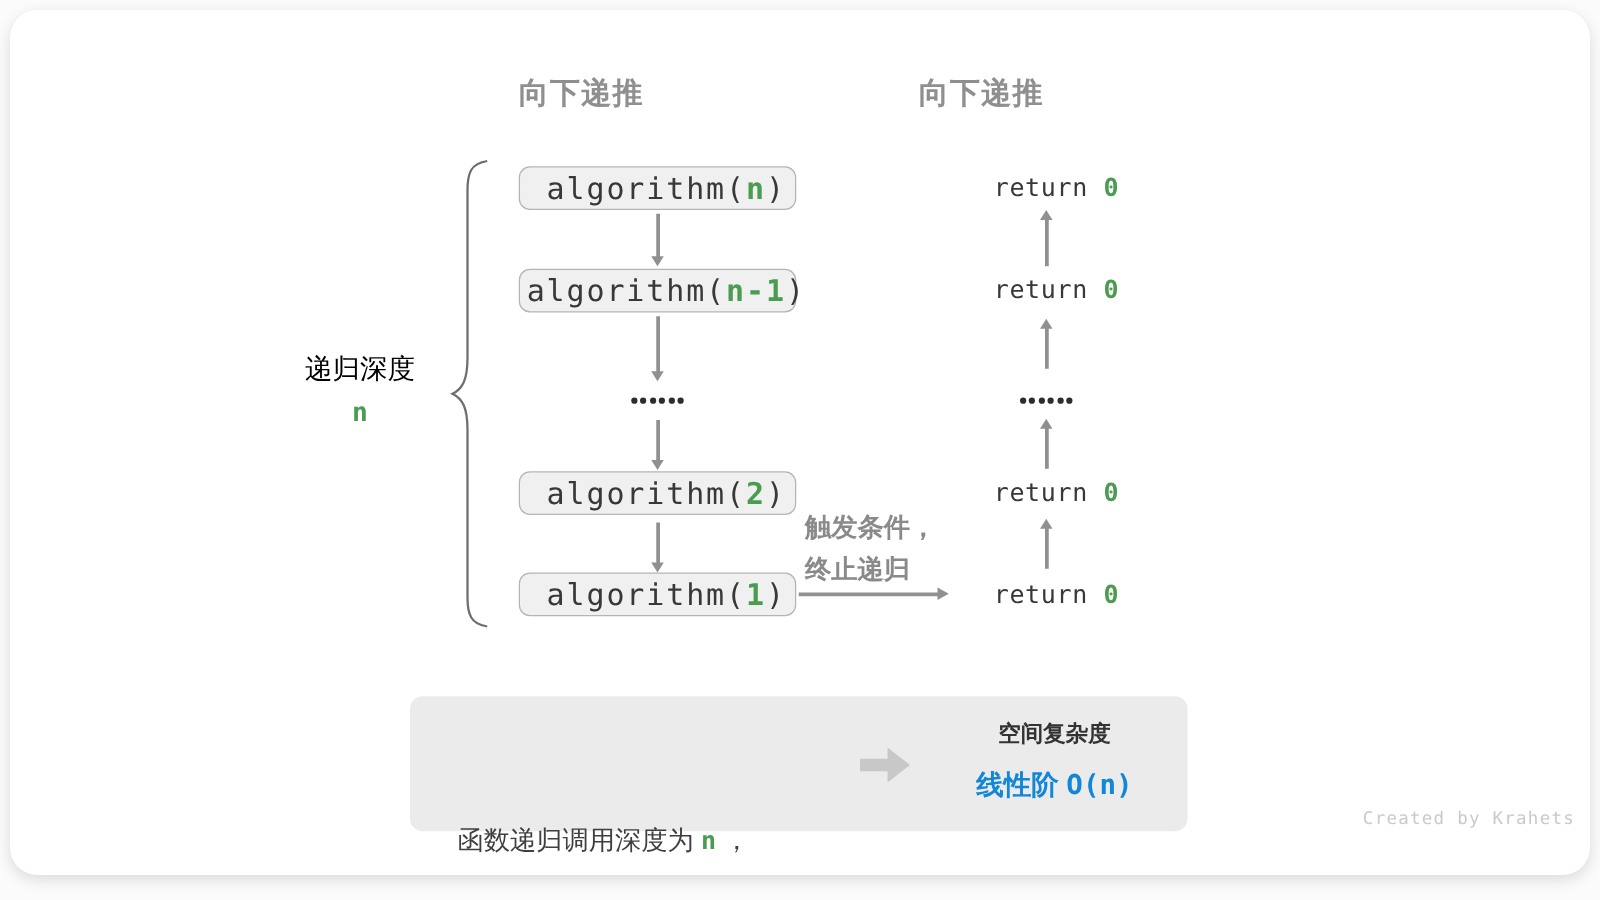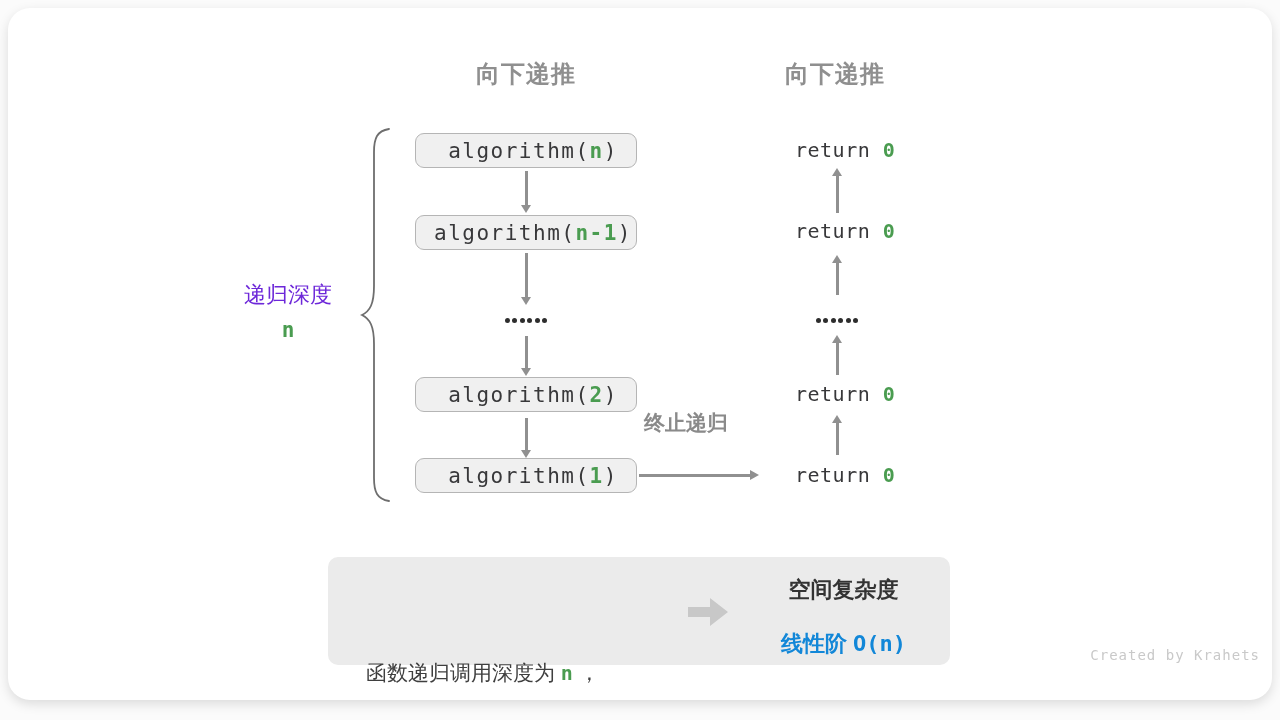--- a/index.html
+++ b/index.html
@@ -5,30 +5,30 @@
   html,body{margin:0;padding:0;background:#fbfbfb;width:1280px;height:720px;overflow:hidden;}
   body{font-family:"Liberation Sans","DejaVu Sans",sans-serif;}
   .card{
     position:absolute;left:8px;top:8px;width:1264px;height:692px;
     background:#ffffff;border-radius:22px;
     box-shadow:0 4px 12px rgba(0,0,0,0.13);
   }
   .abs{position:absolute;}
   
   .col-header{
-    font-size:24px;font-weight:bold;color:#8f8f8f;text-align:center;
+    font-size:24px;font-weight:bold;color:#8f8f8f;
     letter-spacing:1px;
   }
   
   .call-box{
     left:407px;width:222px;height:35px;
     background:#f0f0f0;border:1.5px solid #b5b5b5;border-radius:9px;
     display:flex;align-items:center;justify-content:center;
     font-family:"DejaVu Sans Mono","Liberation Mono",monospace;
-    font-size:21px;color:#38383a;letter-spacing:1.5px;white-space:pre;
+    font-size:24px;color:#38383a;letter-spacing:1.5px;white-space:pre;
     box-sizing:border-box;
     padding-left:14px;
   }
   .green{color:#4a9c50;font-weight:bold;}
   .blue{color:#1287d8;}
   
   .return-label{
     left:787px;width:120px;height:22px;line-height:22px;
     font-family:"DejaVu Sans Mono","Liberation Mono",monospace;
     font-size:20px;color:#38383a;letter-spacing:0.5px;white-space:pre;
@@ -50,36 +50,36 @@
   .harrow::after{
     content:"";position:absolute;right:-8px;top:50%;transform:translateY(-50%);
     border-top:5px solid transparent;border-bottom:5px solid transparent;
     border-left:9px solid #909090;
   }
   
   .dots{display:flex;gap:2.5px;align-items:center;justify-content:center;}
   .dots i{width:5px;height:5px;border-radius:50%;background:#2d2d2d;display:block;}
   
   .depth-label{left:200px;top:272px;width:160px;text-align:center;
-    font-size:22px;color:#6d28d9;}
+    font-size:22px;color:#000000;}
   .depth-var{left:200px;top:310px;width:160px;text-align:center;
     font-family:"DejaVu Sans Mono","Liberation Mono",monospace;
     font-size:21px;}
   
   .trigger{left:636px;top:398px;width:130px;
     font-size:21px;font-weight:bold;color:#8a8a8a;line-height:33px;}
   
   .panel{left:320px;top:549px;width:622px;height:108px;
     background:#ebebeb;border-radius:10px;}
   .sum-left{left:38px;top:13px;font-size:21px;color:#3f3f3f;line-height:41px;white-space:pre;}
   .sum-left .mono{font-family:"DejaVu Sans Mono","Liberation Mono",monospace;font-size:20px;}
   .block-arrow{left:360px;top:41px;width:40px;height:28px;background:#c8c8c8;
     clip-path:polygon(0 32%,55% 32%,55% 0,100% 50%,55% 100%,55% 68%,0 68%);}
   .sum-right{left:418px;top:18px;width:195px;text-align:center;}
-  .sum-right .title{font-size:22px;font-weight:bold;color:#333;margin-bottom:24px;}
+  .sum-right .title{font-size:18px;font-weight:bold;color:#333;margin-bottom:14px;}
   .sum-right .result{font-size:22px;font-weight:bold;white-space:pre;text-align:center;}
   .sum-right .result .mono{font-family:"DejaVu Sans Mono","Liberation Mono",monospace;}
   
   .credit{left:1062px;top:639px;width:190px;text-align:right;
     font-family:"DejaVu Sans Mono","Liberation Mono",monospace;
     font-size:14px;color:#c9c9c9;letter-spacing:1px;}
 </style>
 </head>
 <body>
 
@@ -118,20 +118,21 @@
     <span>algorithm(</span><span class="green">2</span><span>)</span>
   </div>
   <div class="abs varrow down" style="left:517px;top:410px;height:33px;"></div>
 
   <div class="abs call-box" style="top:450px;">
     <span>algorithm(</span><span class="green">1</span><span>)</span>
   </div>
 
   <div class="abs harrow" style="left:631px;top:466px;width:112px;"></div>
   <div class="abs trigger">
+    <div>触发条件，</div>
     <div>终止递归</div>
   </div>
 
   <div class="abs return-label" style="top:131px;"><span>return </span><span class="green">0</span></div>
   <div class="abs varrow up" style="left:828px;top:167px;height:38px;"></div>
 
   <div class="abs return-label" style="top:212px;"><span>return </span><span class="green">0</span></div>
   <div class="abs varrow up" style="left:828px;top:254px;height:33px;"></div>
 
   <div class="abs dots" style="left:777px;top:305px;width:104px;height:14px;">

